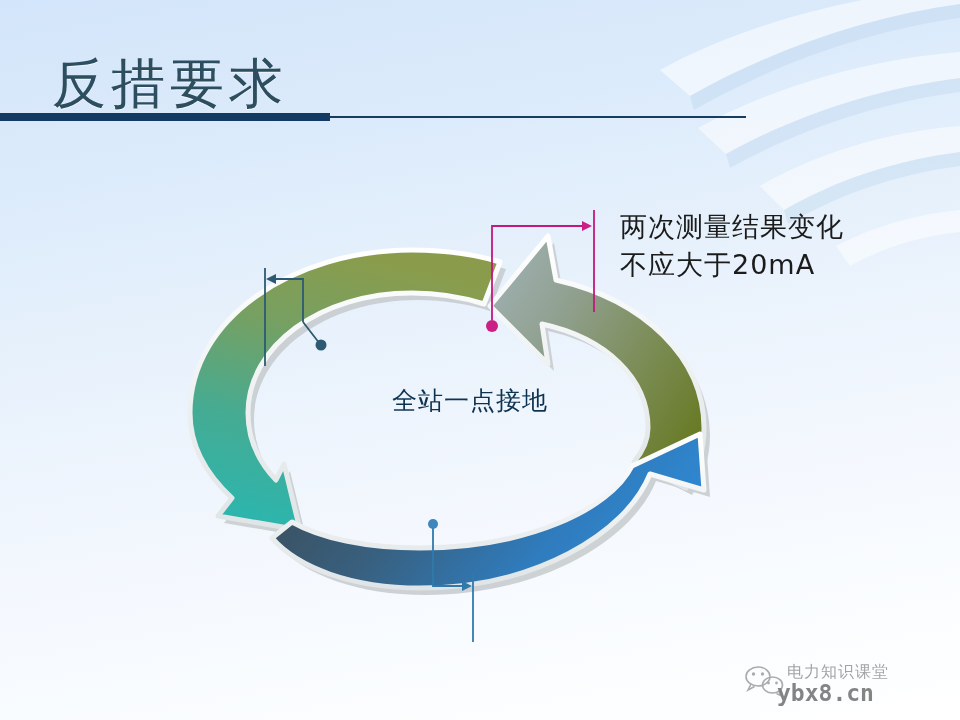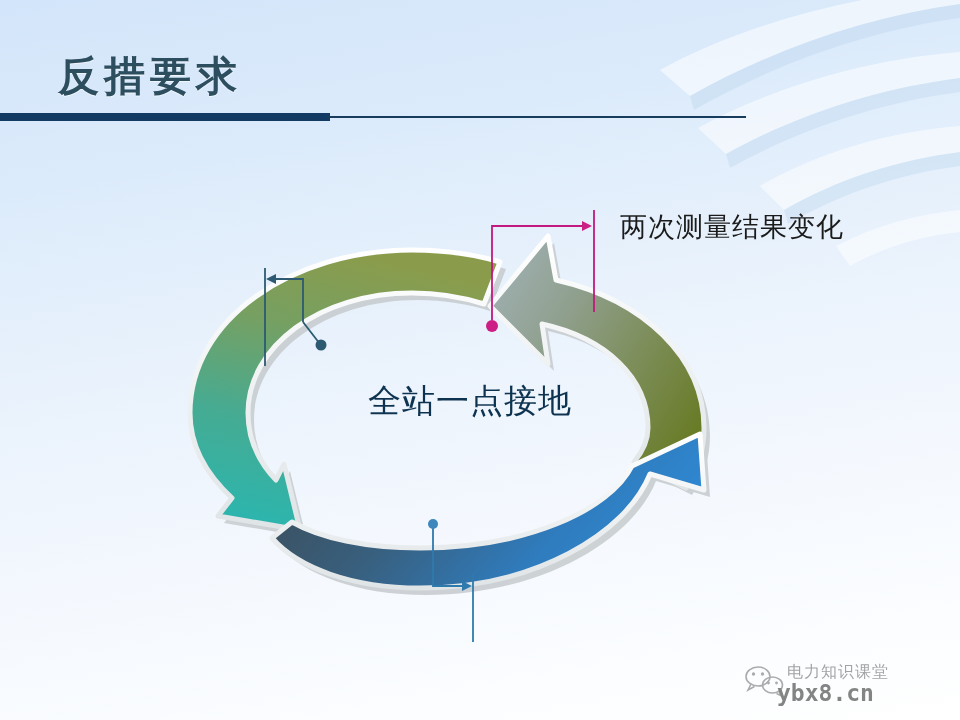--- a/index.html
+++ b/index.html
@@ -10,38 +10,38 @@
   }
   #slide{
     position:relative;width:960px;height:720px;overflow:hidden;
     background:linear-gradient(170deg,#d3e5fa 0%,#dcebfb 22%,#e9f2fc 45%,#f4f8fe 68%,#fbfdff 88%,#ffffff 100%);
   }
   
   .deco{position:absolute;top:0;right:0;width:420px;height:320px;pointer-events:none;}
 
   
   .title{
-    position:absolute;left:58px;top:56px;
-    font-size:41px;letter-spacing:5px;line-height:1;
-    color:#2d4e5e;font-weight:700;
+    position:absolute;left:52px;top:56px;
+    font-size:54px;letter-spacing:5px;line-height:1;
+    color:#2d4e5e;font-weight:400;
     text-shadow:0 1px 0 rgba(255,255,255,.6);
     white-space:nowrap;
   }
   .rule-wrap{position:absolute;left:0;top:110px;width:960px;height:14px;}
   .rule-thick{position:absolute;left:0;top:3px;width:330px;height:8px;background:#123a63;}
   .rule-thin{position:absolute;left:326px;top:6px;width:420px;height:2px;background:#173c5c;}
 
   
   .diagram{position:absolute;left:150px;top:205px;width:600px;height:400px;}
 
   
   .center-text{
     position:absolute;left:320px;top:385px;width:300px;
     text-align:center;color:#0d3350;
-    font-size:33px;line-height:32px;letter-spacing:1px;
+    font-size:25px;line-height:32px;letter-spacing:1px;
     font-family:"DejaVu Sans","Liberation Sans",sans-serif;
     white-space:nowrap;
   }
   .center-text .l2{letter-spacing:0px;}
 
   
   .label{
     position:absolute;color:#1b1b1b;
     font-size:27px;line-height:38px;letter-spacing:1px;
     font-family:"DejaVu Sans","Liberation Sans",sans-serif;
@@ -209,20 +209,21 @@
       <line x1="473" y1="574" x2="473" y2="642"></line>
       <polyline points="433,528 433,586 466,586"></polyline>
       <polygon points="472,586 462,581 462,591" fill="#2f7aac" stroke="none"></polygon>
       <circle cx="433" cy="524" r="5" fill="#3d87bd" stroke="none"></circle>
     </g>
   </svg>
 
 
   <div class="label" id="label-top">
     <div>两次测量结果变化</div>
+    <div>不应大于20mA</div>
   </div>
 
 
   <div class="watermark">
     <svg class="wm-icon" viewBox="0 0 44 34">
       <g fill="none" stroke="#7a7a7a" stroke-width="1.6">
         <ellipse cx="15" cy="12.5" rx="12" ry="9.5"></ellipse>
         <path d="M8,20 L5,26 L11.5,22.5"></path>
         <ellipse cx="29.5" cy="21" rx="10" ry="8"></ellipse>
         <path d="M36,27.5 L38.5,32 L33.5,29.5"></path>

